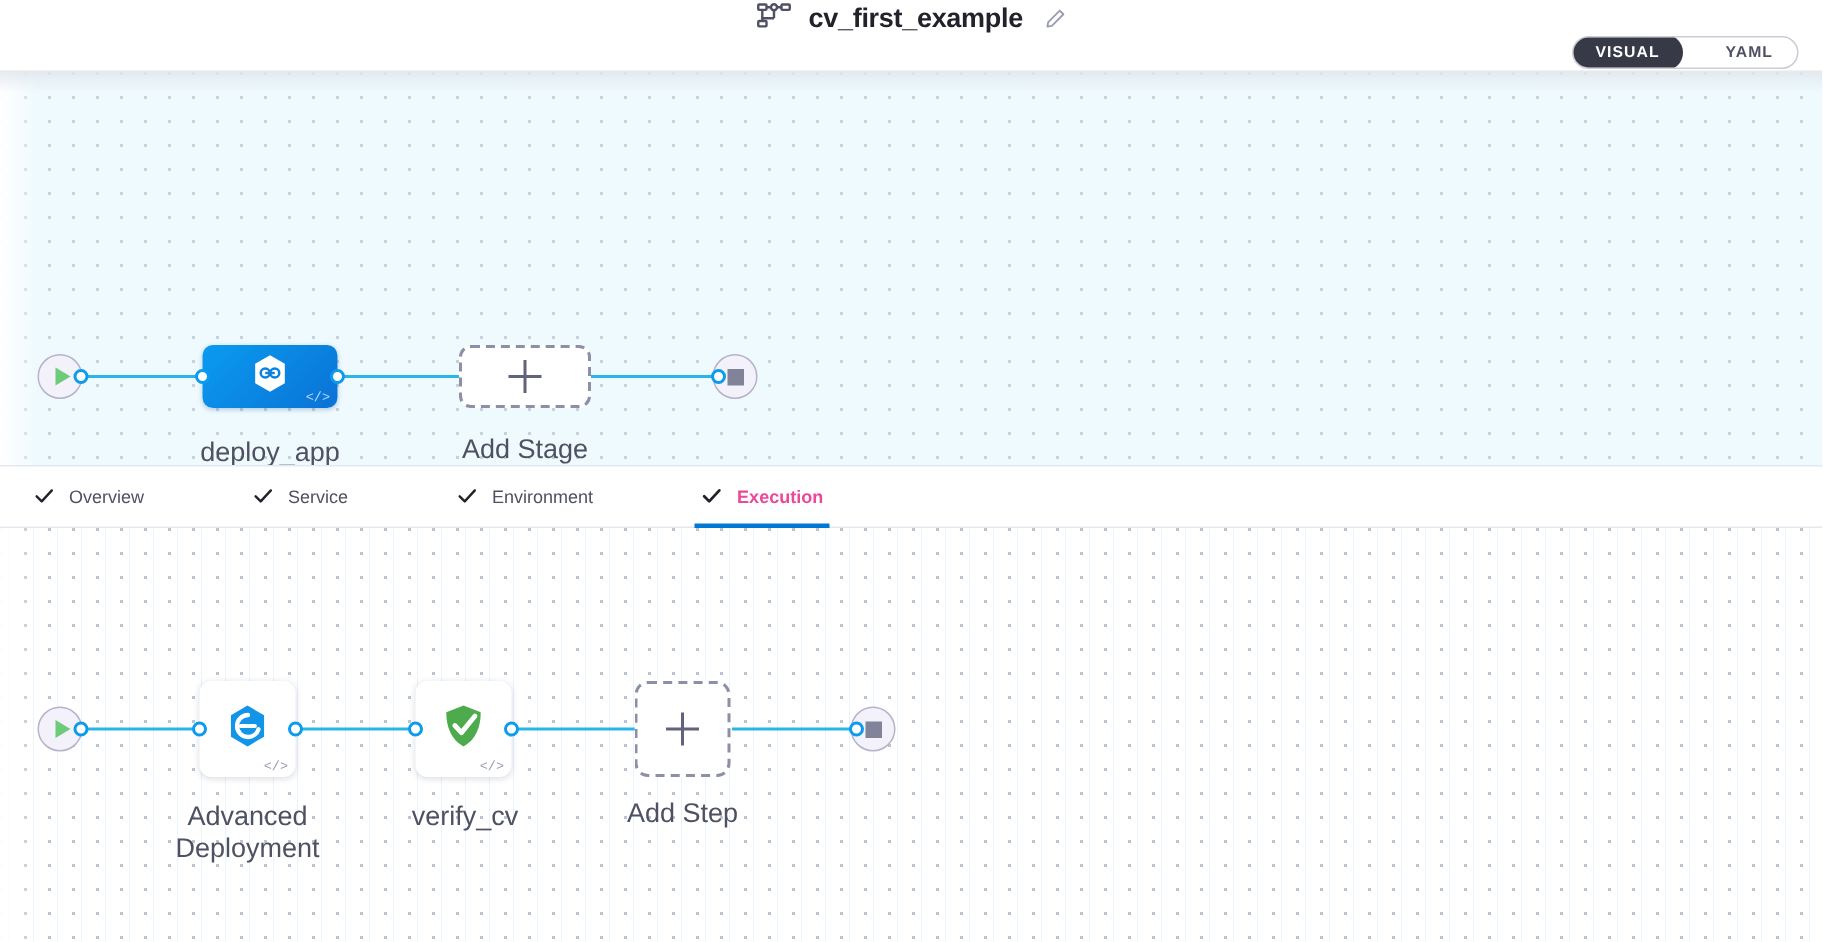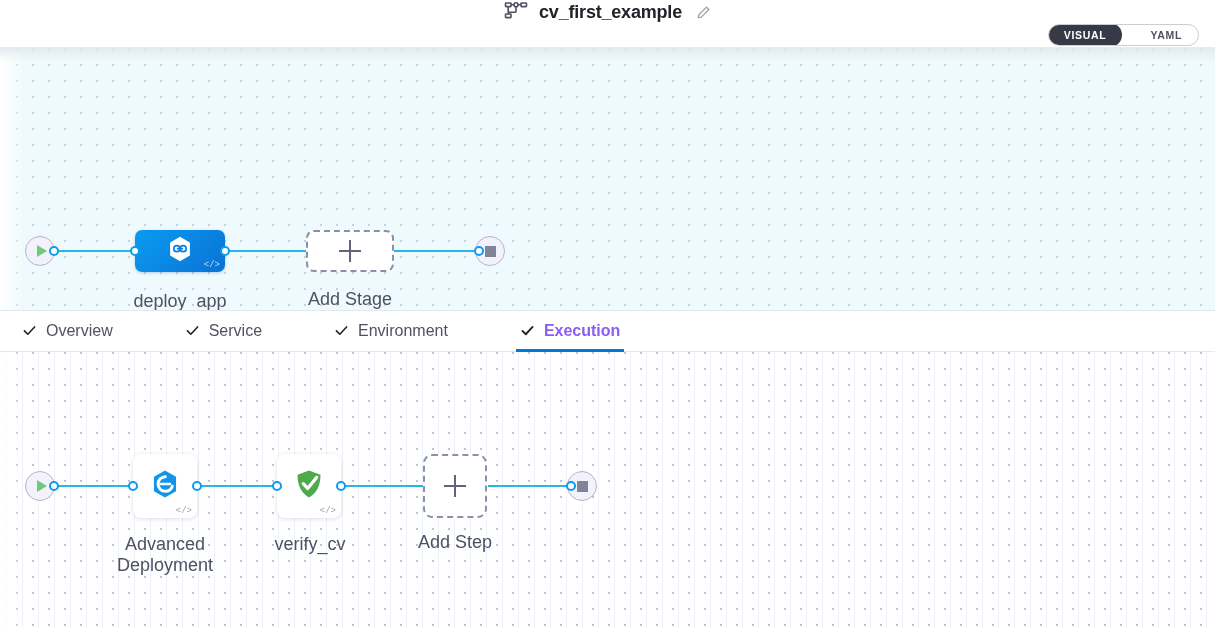--- a/index.html
+++ b/index.html
@@ -105,22 +105,22 @@
     display: flex;
     align-items: center;
     gap: 9px;
     padding: 0 4px;
     margin-right: 64px;
     cursor: pointer;
     border-bottom: 3px solid transparent;
     position: relative;
     top: 1px;
   }
-  .tab-label { font-size: 16px; color: #4f5162; white-space: nowrap; }
-  .tab.active .tab-label { color: #8b5cf6; font-weight: bold; }
+  .tab-label { font-size: 12px; color: #4f5162; white-space: nowrap; }
+  .tab.active .tab-label { color: #ec4899; font-weight: bold; }
   .tab.active { border-bottom-color: #0278d5; }
   .tab-check { width: 15px; height: 15px; display: block; flex: none; }
 
   
   .step-canvas {
     position: relative;
     height: 276px;
     background-color: #ffffff;
     background-image:
       linear-gradient(to right, #eaf3fb 1px, transparent 1px),

